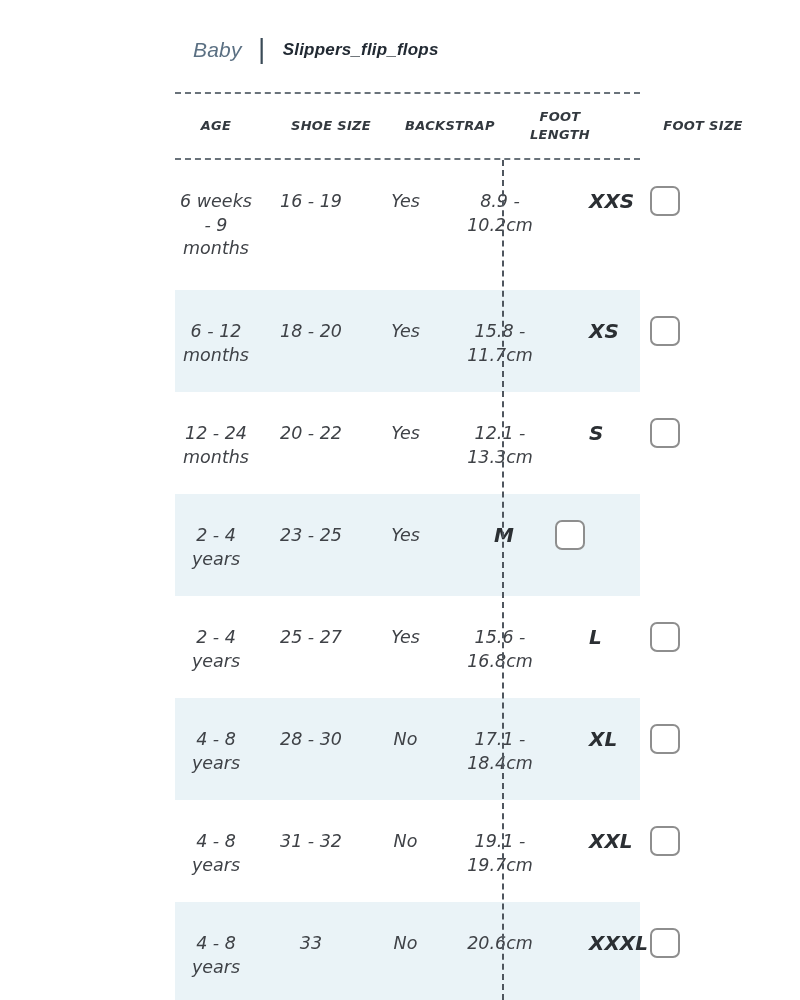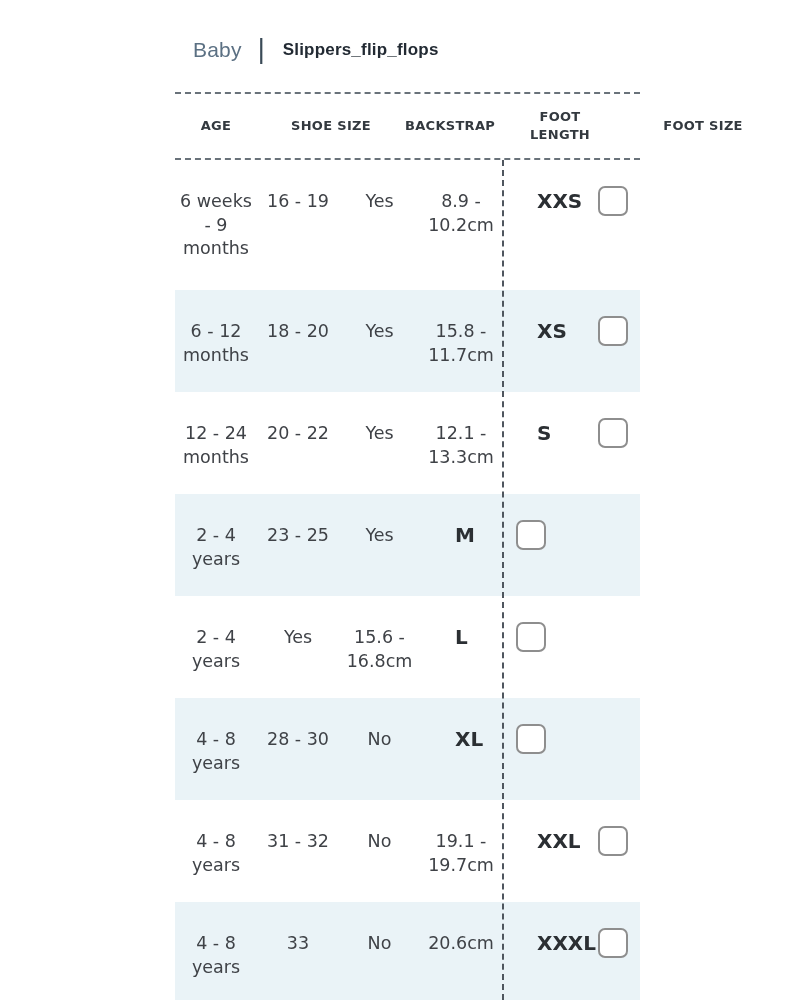--- a/index.html
+++ b/index.html
@@ -2,21 +2,21 @@
 <html style="--row_alt_background: #eaf3f7; --accent_text: #5b7083; --title_text: #222a33; --body_text: #3f4247; --checkbox_border: #8e8e8e; --dash_border: #69727a;"><head>
 <meta charset="utf-8">
 <style>
   * { margin: 0; padding: 0; box-sizing: border-box; }
   html, body {
     width: 800px; height: 1000px;
     background: #ffffff;
     overflow: hidden;
     font-family: "DejaVu Sans", sans-serif;
   }
-  .page { position: relative; width: 727px; height: 1000px; }
+  .page { position: relative; width: 727px; height: 1000px; font-style: italic; }
 
   
   .title-row {
     position: absolute;
     left: 193px; top: 30px;
     display: flex; align-items: center;
     height: 40px;
     font-family: "Liberation Sans", sans-serif;
   }
   .category-label {
@@ -62,20 +62,21 @@
     color: #33393f;
     letter-spacing: 0.3px;
     white-space: nowrap;
   }
   .th.wrap { white-space: normal; padding: 0 10px; }
 
   .tbody .row {
     display: grid;
     grid-template-columns: 82px 82px 81px 82px 138px;
     min-height: 102px;
+    gap: 13px;
   }
   .tbody .row:first-child { min-height: 130px; }
   .tbody .row:nth-child(even) { background: var(--row_alt_background, #eaf3f7); }
 
   .cell {
     text-align: center;
     font-size: 17.5px;
     line-height: 23.5px;
     color: var(--body_text, #3f4247);
     padding: 30px 4px 0 4px;
@@ -152,28 +153,30 @@
           <div class="size-cell"><span class="size-label">S</span><div class="checkbox" role="checkbox" aria-checked="false"></div></div>
         </div>
         <div class="row">
           <div class="cell">2 - 4 years</div>
           <div class="cell">23 - 25</div>
           <div class="cell">Yes</div>
           <div class="size-cell"><span class="size-label">M</span><div class="checkbox" role="checkbox" aria-checked="false"></div></div>
         </div>
         <div class="row">
           <div class="cell">2 - 4 years</div>
+          <div class="cell">25 - 27</div>
           <div class="cell">Yes</div>
           <div class="cell">15.6 - 16.8cm</div>
           <div class="size-cell"><span class="size-label">L</span><div class="checkbox" role="checkbox" aria-checked="false"></div></div>
         </div>
         <div class="row">
           <div class="cell">4 - 8 years</div>
           <div class="cell">28 - 30</div>
           <div class="cell">No</div>
+          <div class="cell">17.1 - 18.4cm</div>
           <div class="size-cell"><span class="size-label">XL</span><div class="checkbox" role="checkbox" aria-checked="false"></div></div>
         </div>
         <div class="row">
           <div class="cell">4 - 8 years</div>
           <div class="cell">31 - 32</div>
           <div class="cell">No</div>
           <div class="cell">19.1 - 19.7cm</div>
           <div class="size-cell"><span class="size-label">XXL</span><div class="checkbox" role="checkbox" aria-checked="false"></div></div>
         </div>
         <div class="row">

